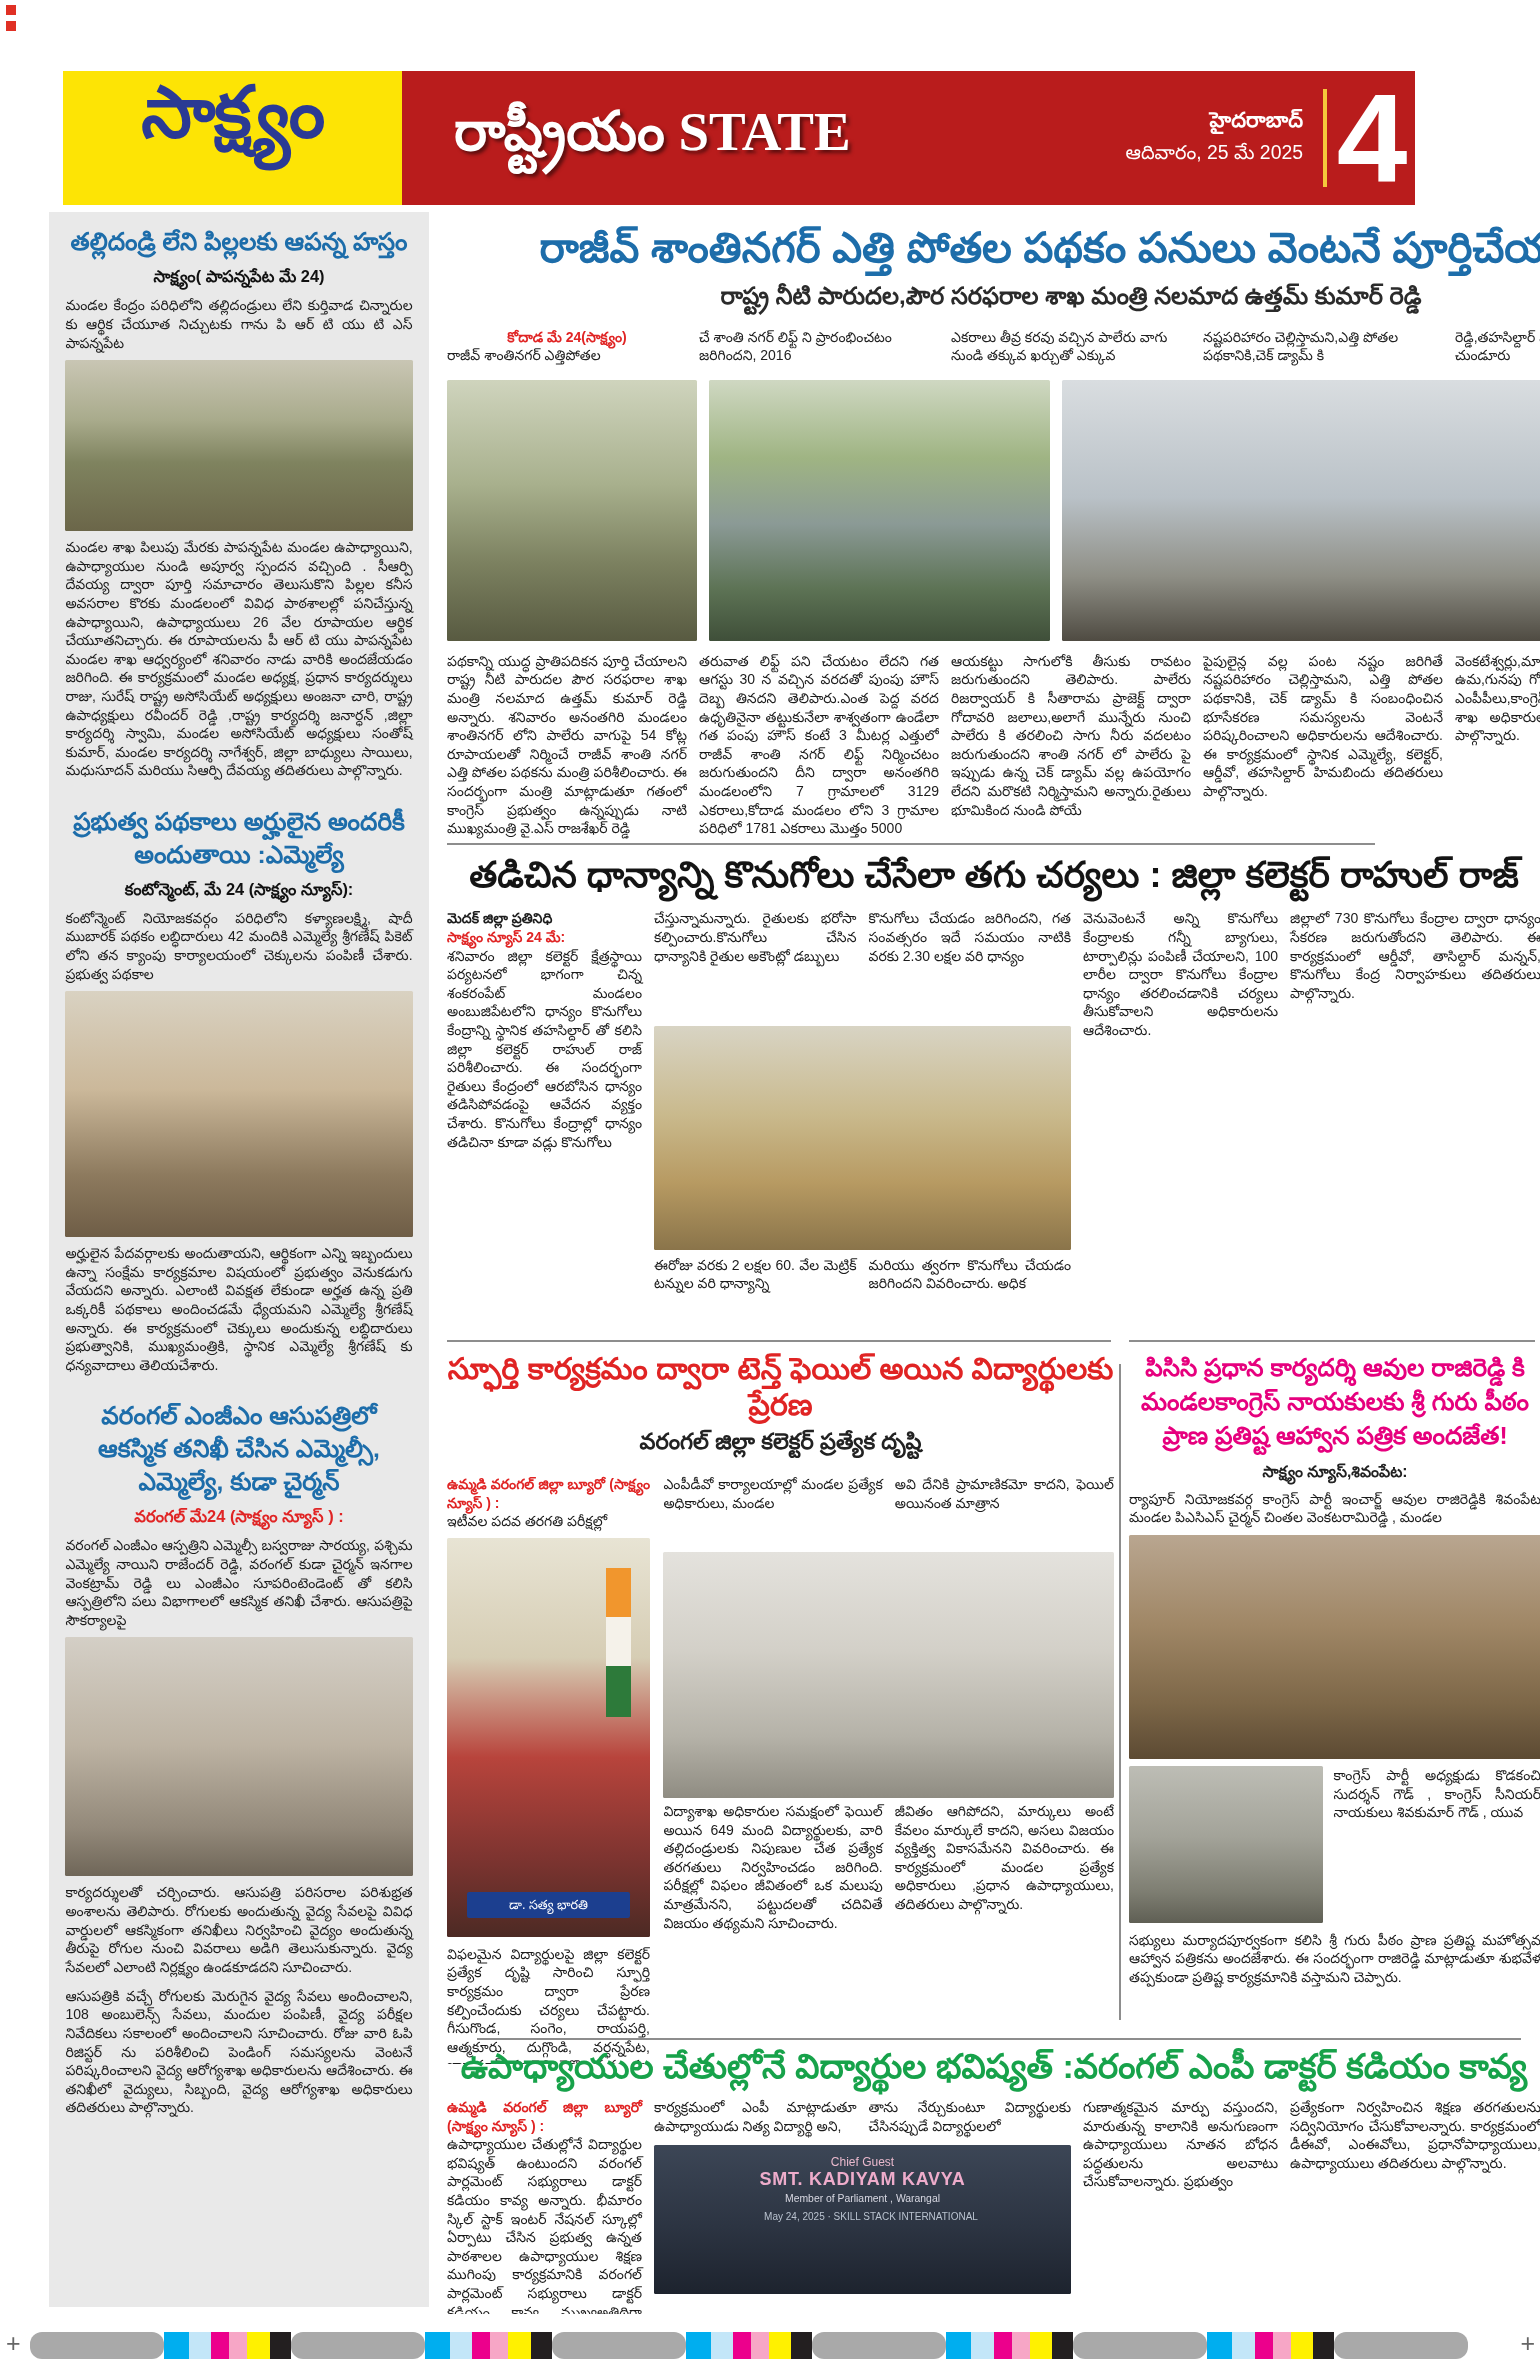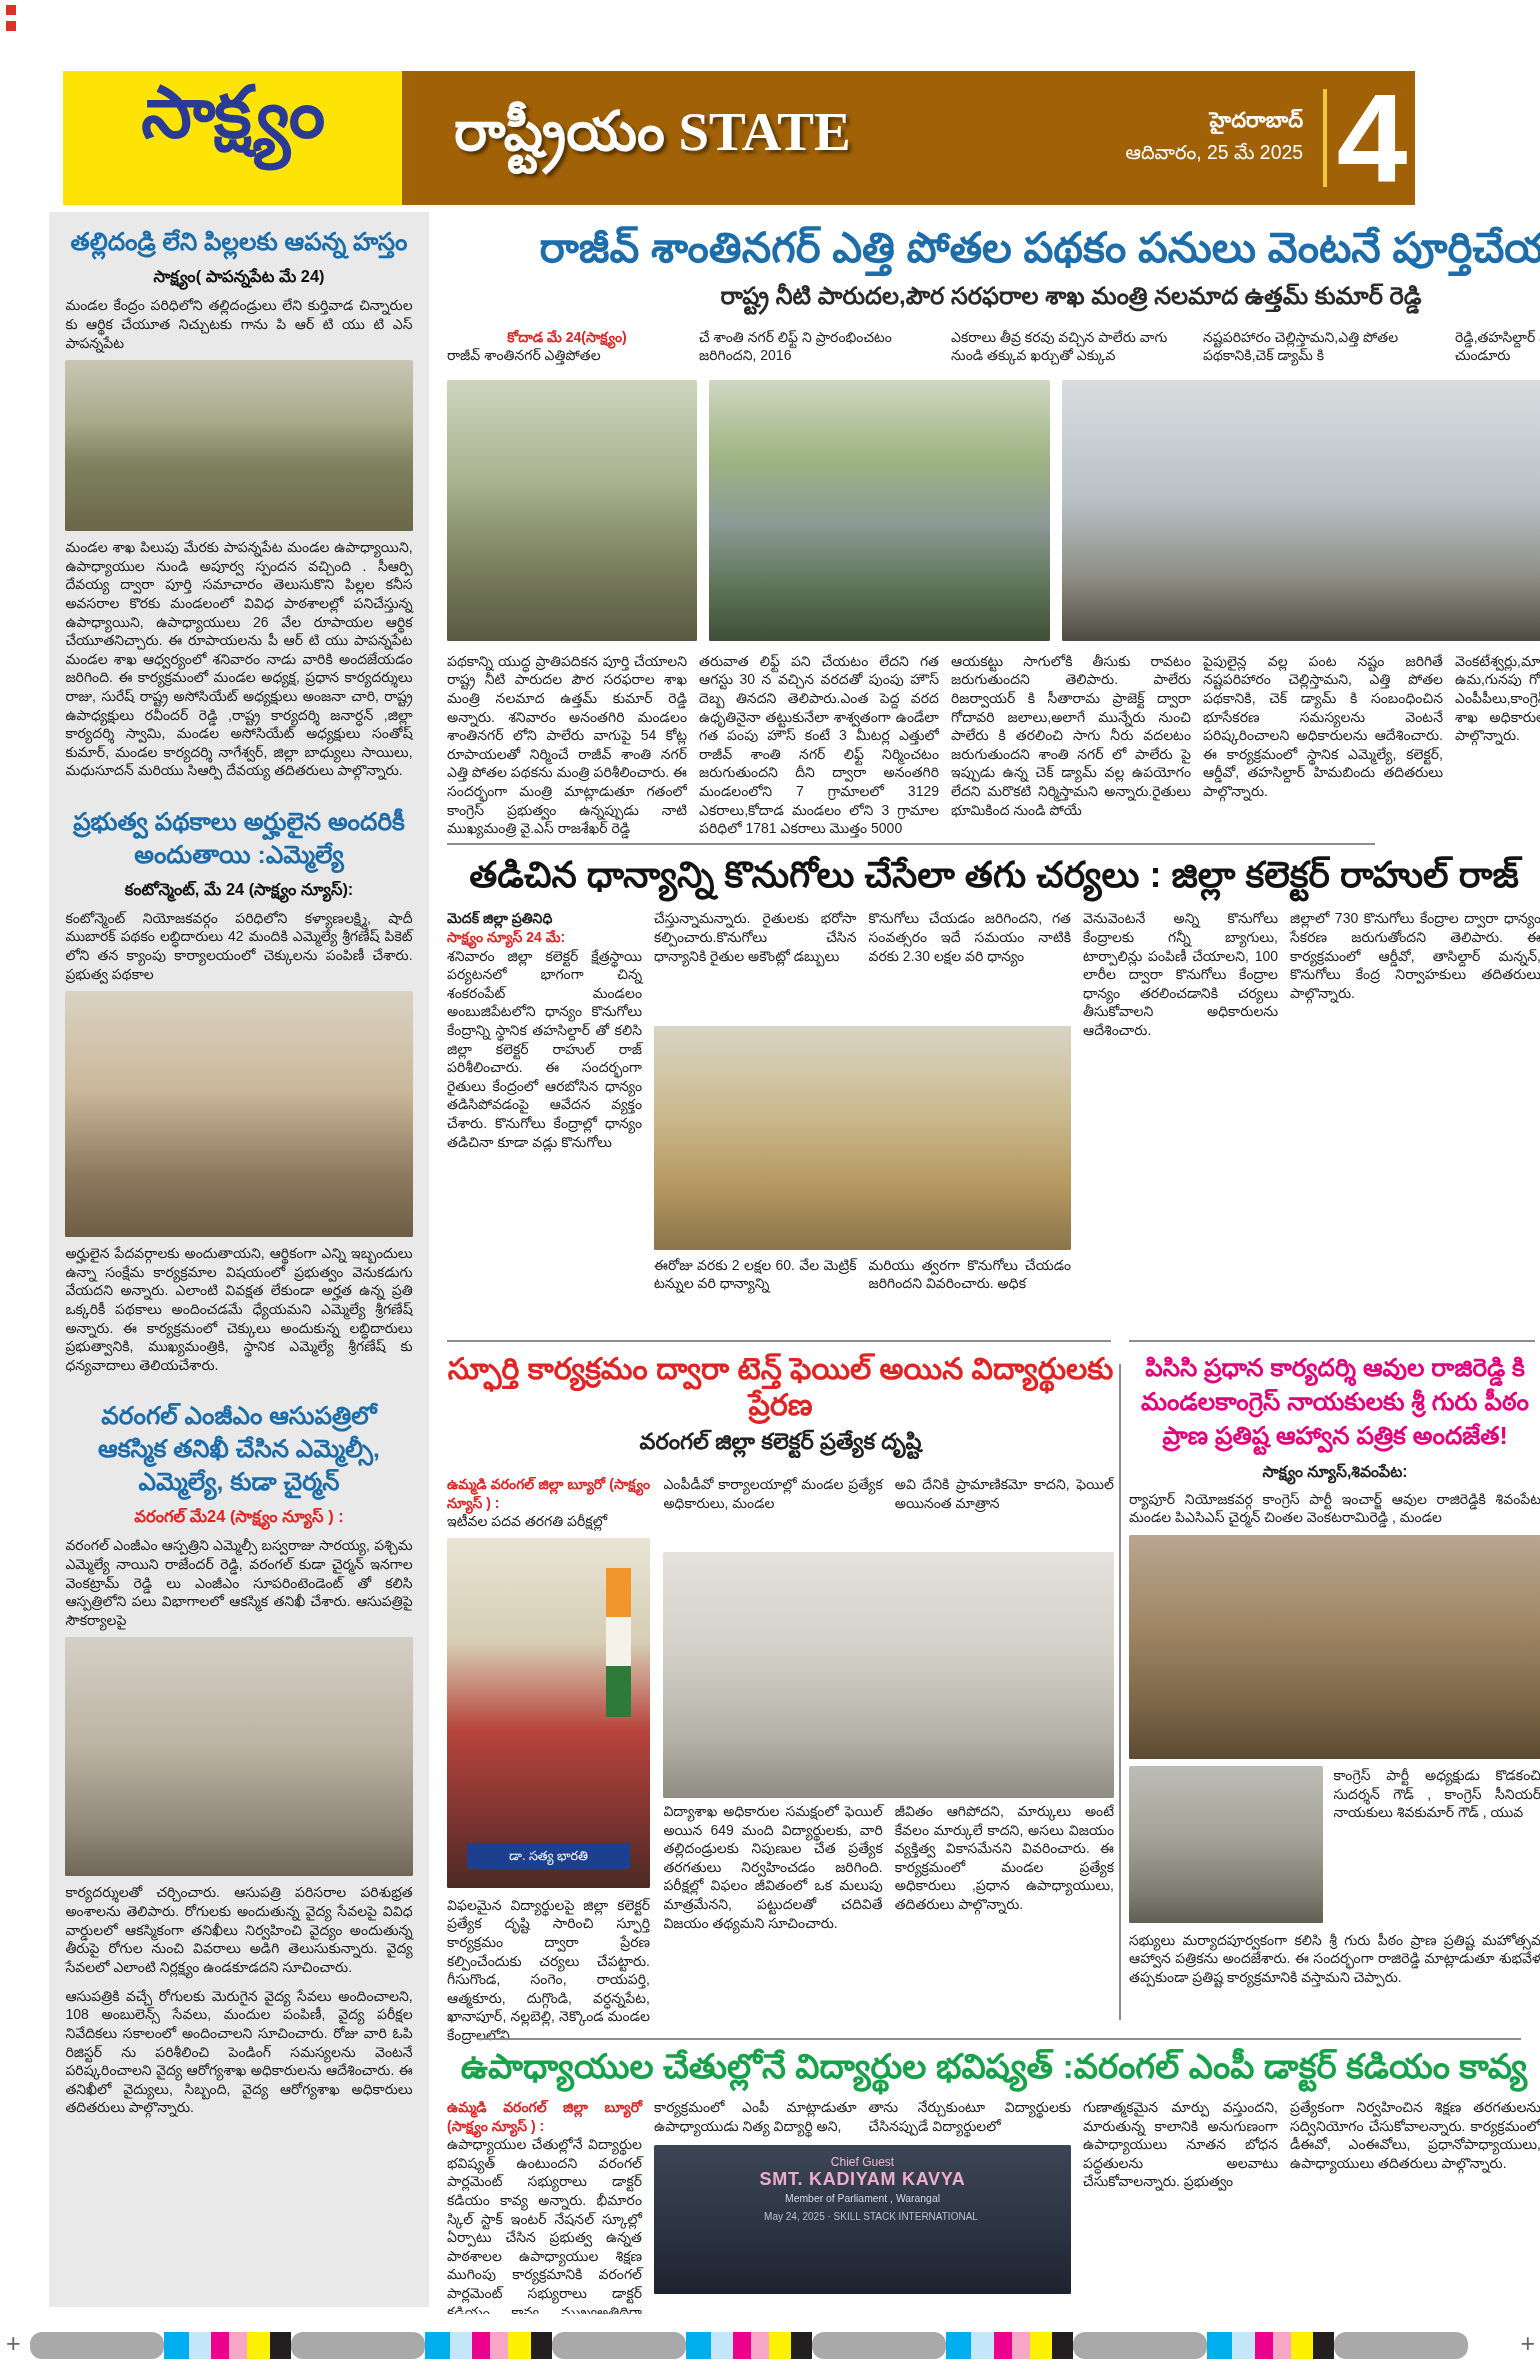--- a/index.html
+++ b/index.html
@@ -4,21 +4,21 @@
 <style>
   html,body{margin:0;padding:0;background:#ffffff;}
   .page{position:relative;width:1541px;height:2377px;background:#fff;overflow:hidden;
         font-family:"Liberation Sans",sans-serif;color:#222;}
   .abs{position:absolute;}
   .regdot{width:10.4px;height:10.4px;background:#e03024;}
   
   .masthead{left:63px;top:71px;width:1352px;height:134px;display:flex;}
   .mh-yellow{width:339px;height:100%;background:#fde405;display:flex;align-items:flex-start;justify-content:center;}
   .mh-logo{font-size:72px;font-weight:bold;color:#2b3a94;letter-spacing:-1.5px;}
-  .mh-purple{flex:1;height:100%;background:#a16207;display:flex;align-items:center;position:relative;}
+  .mh-purple{flex:1;height:100%;background:#b91c1c;display:flex;align-items:center;position:relative;}
   .mh-section{font-family:"Liberation Serif",serif;font-size:55px;font-weight:bold;color:#fff;
               margin-left:52px;text-shadow:3px 3px 3.7px rgba(0,0,0,.5);}
   .mh-right{position:absolute;right:112px;top:0;height:100%;display:flex;flex-direction:column;
             justify-content:center;align-items:flex-end;color:#fff;}
   .mh-city{font-size:21px;font-weight:bold;}
   .mh-date{font-size:19.4px;margin-top:4.5px;}
   .mh-bar{position:absolute;right:88px;top:18px;width:4.5px;height:98px;background:#f5c83c;}
   .mh-page{position:absolute;right:7.5px;top:50%;transform:translateY(-50%);
            font-size:127px;font-weight:bold;color:#fff;line-height:1;}
   
@@ -39,21 +39,21 @@
   .ph-village{height:171px;background:linear-gradient(180deg,#c9c6b4 0%,#a9ab8c 35%,#7f835f 60%,#6b6649 100%);}
   .ph-cheque{height:246px;background:linear-gradient(180deg,#d9d2c2 0%,#cbb89a 40%,#8d7a5e 75%,#6e5d46 100%);}
   .ph-office{height:239px;background:linear-gradient(180deg,#d4cfc6 0%,#bdb3a3 45%,#93897a 80%,#6f6658 100%);}
   .ph-crowd{height:261px;background:linear-gradient(180deg,#cfd4bd 0%,#a8b08d 40%,#7c8160 70%,#585a41 100%);}
   .ph-canal{height:261px;background:linear-gradient(180deg,#cfd8c2 0%,#9fb483 30%,#8b9a96 55%,#5d7355 80%,#3f4f39 100%);}
   .ph-sky{height:261px;background:linear-gradient(180deg,#d9dde0 0%,#b9c1c7 45%,#8f8f86 75%,#4f4b42 100%);}
   .ph-grain{height:224px;background:linear-gradient(180deg,#d8d4c4 0%,#c9b98c 40%,#b79a62 70%,#8a744a 100%);}
   .ph-class{height:246px;background:linear-gradient(180deg,#e4e2dd 0%,#d3d0c8 40%,#b5b2a8 75%,#8f8c82 100%);}
   .ph-shawl{height:224px;background:linear-gradient(180deg,#b9a690 0%,#a08766 40%,#7d6748 75%,#5c4a33 100%);}
   .ph-temple{height:157px;background:linear-gradient(180deg,#bdbdb5 0%,#a3a399 45%,#7e7e72 80%,#5f5f54 100%);}
-  .ph-portrait{height:350px;background:linear-gradient(180deg,#e8e4d4 0%,#d6cdb4 30%,#b8443c 55%,#7e3430 80%,#4c2a24 100%);position:relative;}
+  .ph-portrait{height:399px;background:linear-gradient(180deg,#e8e4d4 0%,#d6cdb4 30%,#b8443c 55%,#7e3430 80%,#4c2a24 100%);position:relative;}
   .ph-portrait .flag{position:absolute;right:19.4px;top:30px;width:25px;height:149px;
       background:linear-gradient(180deg,#f1962d 0 33%,#f5f2ea 33% 66%,#2d7a3a 66% 100%);}
   .ph-portrait .plate{position:absolute;left:10%;bottom:19.4px;width:80%;background:#1c3f8f;color:#fff;
       font-size:12.7px;text-align:center;padding:3.7px 0;border-radius:2.2px;}
   .ph-stage{height:149px;background:linear-gradient(180deg,#3c4656 0%,#2c3442 55%,#1d232e 100%);
       position:relative;color:#fff;overflow:hidden;}
   .ph-stage .cg1{color:#e9b9cd;font-size:12px;text-align:center;margin-top:10.4px;}
   .ph-stage .cg2{color:#eeaccb;font-size:18px;font-weight:bold;text-align:center;letter-spacing:0.7px;}
   .ph-stage .cg3{color:#d8d8e2;font-size:10.4px;text-align:center;margin-top:3px;}
   .ph-stage .cg4{color:#b9c2cf;font-size:10px;text-align:center;margin-top:7.5px;margin-left:17px;}

